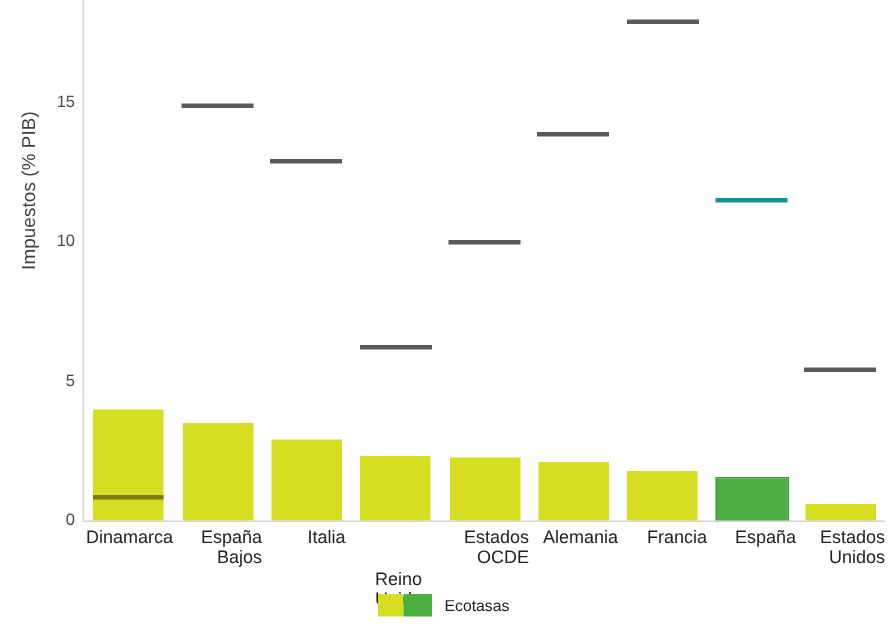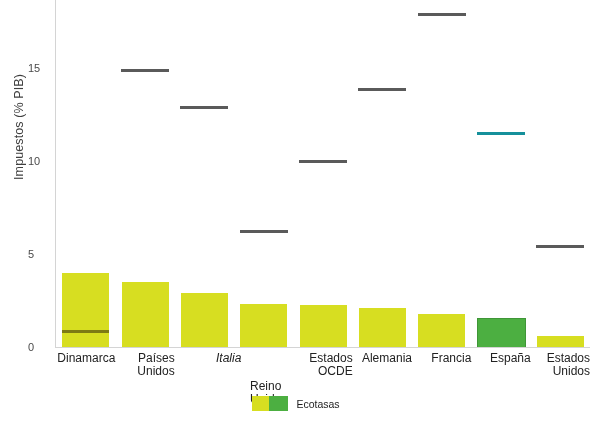--- a/index.html
+++ b/index.html
@@ -39,21 +39,21 @@
     left: 55px;
     top: 0px;
     width: 1px;
     height: 347px;
     background: #d4d4d4;
   }
   .y-tick-label {
     position: absolute;
     right: 0;
     width: 22px;
-    text-align: left;
+    text-align: right;
     font-size: 11px;
     color: #4a4a4a;
     transform: translateY(-50%);
   }
   .y-tick-wrap {
     position: absolute;
     left: 26px;
     width: 24px;
     top: 0;
   }
@@ -181,22 +181,22 @@
       <div class="bar" style="left: 421.5px; width: 47px; height: 27.8342px; background: rgb(76, 175, 65); outline: rgb(63, 150, 55) solid 1px;"></div>
       <div class="marker" style="left: 421px; width: 48px; top: 132.104px; background: rgb(21, 144, 155);"></div>
       <div class="bar" style="left: 480.833px; width: 47px; height: 11.1337px; background: rgb(215, 222, 33);"></div>
       <div class="marker" style="left: 480.333px; width: 48px; top: 245.297px; background: rgb(90, 90, 90);"></div>
     </div>
 
   <div class="x-axis-line"></div>
 
   <div id="xlabels">
       <div class="x-label" style="left: 56px; width: 59.3333px;">Dinamarca</div>
-      <div class="x-label" style="left: 115.333px; width: 59.3333px;">Países Unidos</div>
-      <div class="x-label" style="left: 182px; width: 59.3333px; font-style: italic;">Italia</div>
+      <div class="x-label" style="left: 115.333px; width: 59.3333px;">España Bajos</div>
+      <div class="x-label" style="left: 171px; width: 59.3333px;">Italia</div>
       <div class="x-label" style="left: 222px; width: 59.3333px; margin-top: 28px;">Reino Unido</div>
       <div class="x-label" style="left: 293.333px; width: 59.3333px;">Estados
 OCDE</div>
       <div class="x-label" style="left: 352.667px; width: 59.3333px;">Alemania</div>
       <div class="x-label" style="left: 412px; width: 59.3333px;">Francia</div>
       <div class="x-label" style="left: 471.333px; width: 59.3333px;">España</div>
       <div class="x-label" style="left: 530.667px; width: 59.3333px;">Estados
 Unidos</div>
     </div>
 

